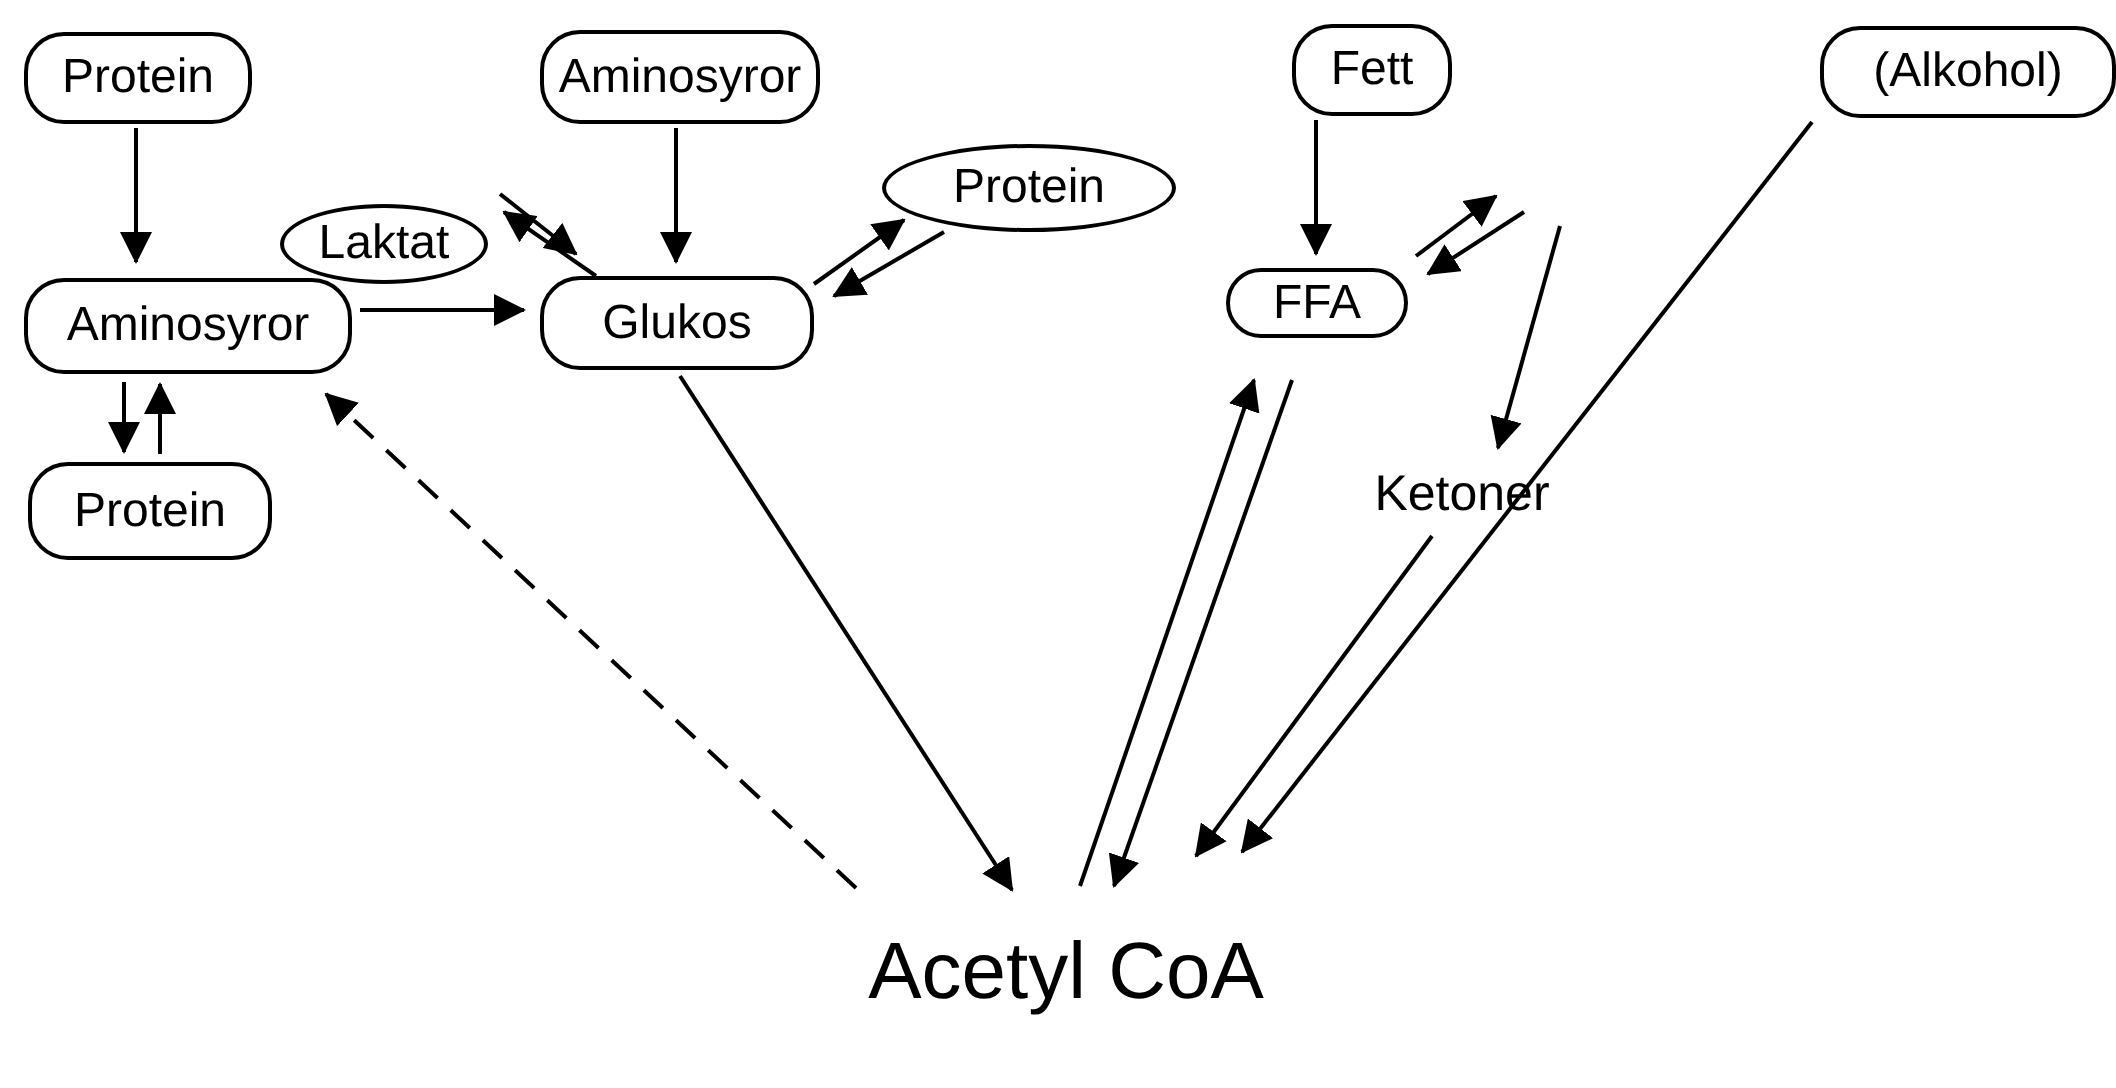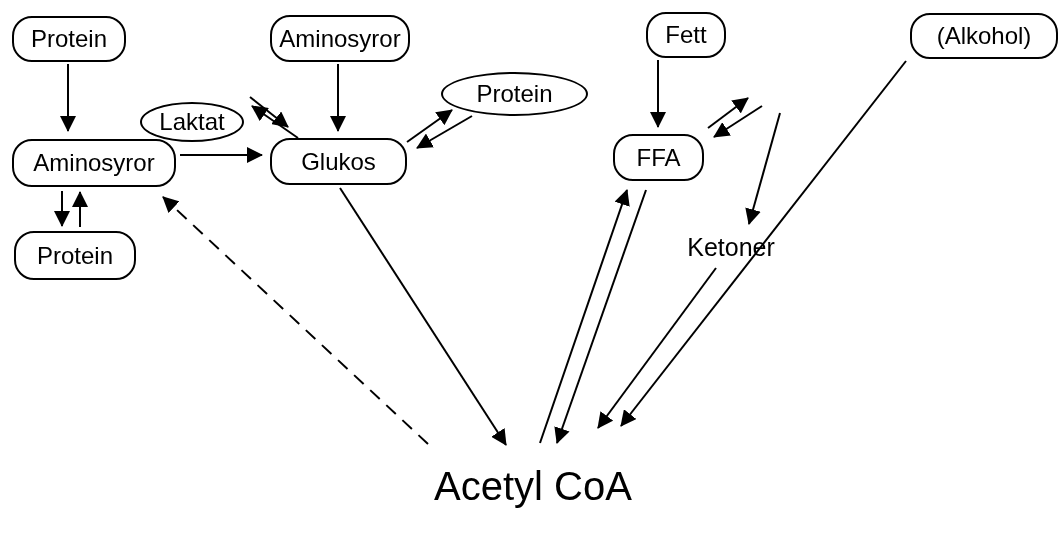--- a/index.html
+++ b/index.html
@@ -92,21 +92,21 @@
   <div class="node box" style="left:270px; top:15px; width:140px; height:47px;">Aminosyror</div>
 
   <div class="node box" style="left:618px; top:12px; width:80px; height:46px;margin-left:28px;">Fett</div>
 
   <div class="node box" style="left:910px; top:13px; width:148px; height:46px;">(Alkohol)</div>
 
   <div class="node box" style="left:12px; top:139px; width:164px; height:48px;">Aminosyror</div>
 
   <div class="node box" style="left:270px; top:138px; width:137px; height:47px;">Glukos</div>
 
-  <div class="node box" style="left:613px; top:134px; width:91px; height:47px;">FFA</div>
+  <div class="node box" style="left:613px; top:134px; width:91px; height:35px;">FFA</div>
 
   <div class="node box" style="left:14px; top:231px; width:122px; height:49px;">Protein</div>
 
   <div class="node ellipse" style="left:140px; top:72px; width:104px; height:40px;margin-top:30px;">Laktat</div>
 
   <div class="node ellipse" style="left:441px; top:72px; width:147px; height:44px;">Protein</div>
 
 
   <div class="node plain" style="left:683px; top:232px; width:96px; height:30px; font-size:25px;">Ketoner</div>
 

